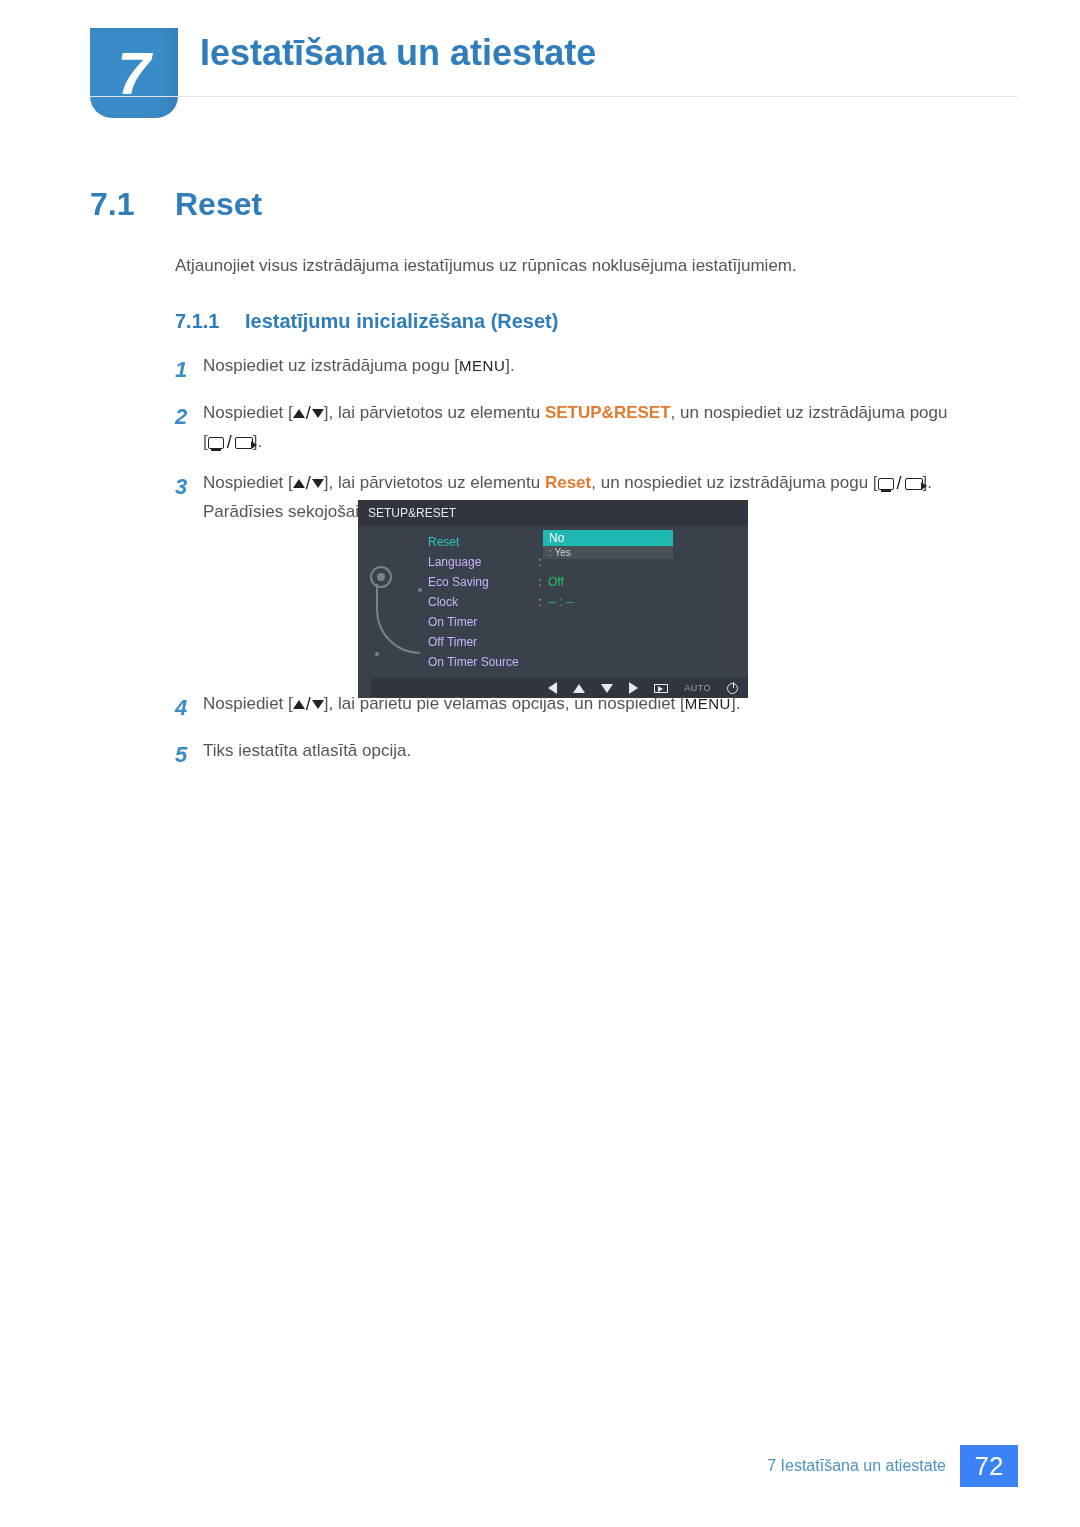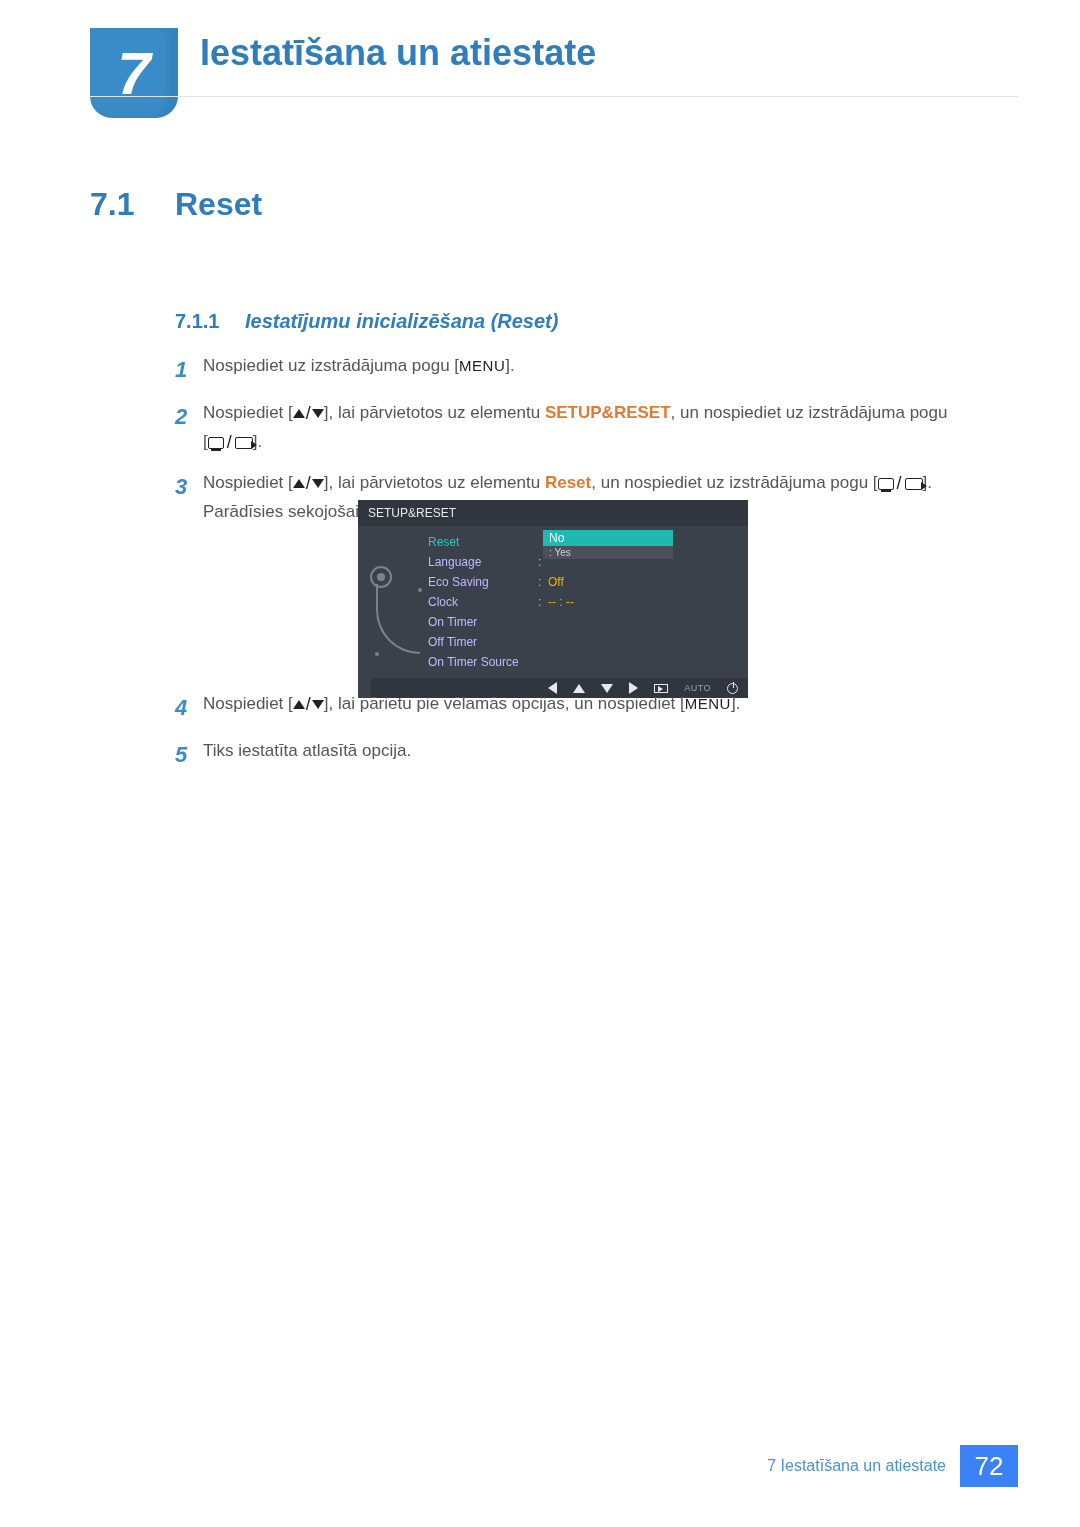--- a/index.html
+++ b/index.html
@@ -18,21 +18,21 @@
   .chapter-rule { position: absolute; left: 90px; right: 62px; top: 96px; height: 1px; background: #e3e3e3; }
 
   
   .sec-num { position: absolute; left: 90px; top: 186px; font-size: 32px; color: #2f7dbb; font-weight: 700; }
   .sec-title { position: absolute; left: 175px; top: 186px; font-size: 32px; color: #2f7dbb; font-weight: 700; }
 
   .intro-text { position: absolute; left: 175px; top: 254px; right: 62px; font-size: 17px; color: #555; line-height: 1.4; }
 
   
   .subsec-num { position: absolute; left: 175px; top: 310px; font-size: 20px; color: #2f7dbb; font-weight: 700; }
-  .subsec-title { position: absolute; left: 245px; top: 310px; font-size: 20px; color: #2f7dbb; font-weight: 700; font-style: italic; }
+  .subsec-title { position: absolute; left: 245px; top: 310px; font-size: 20px; color: #2f7dbb; font-weight: 700; }
 
   .steps { position: absolute; left: 175px; right: 62px; top: 352px; }
   .step { display: flex; margin-bottom: 12px; line-height: 1.6; }
   .step-num { width: 28px; flex-shrink: 0; font-size: 22px; font-style: italic; color: #3a8cc8; font-weight: 600; }
   .step-body { font-size: 17px; color: #555; flex: 1; }
   .menu-label { font-family: Arial; font-size: 15px; color: #222; letter-spacing: .5px; }
   .orange { color: #e27b2f; font-weight: 600; }
   .arrow-icons { display:inline-flex; align-items:center; gap:1px; vertical-align:middle; }
   .tri-up { display:inline-block; width:0; height:0; border-left:6px solid transparent; border-right:6px solid transparent; border-bottom:9px solid #222; }
   .tri-down { display:inline-block; width:0; height:0; border-left:6px solid transparent; border-right:6px solid transparent; border-top:9px solid #222; }
@@ -49,21 +49,21 @@
   .osd-titlebar { background: #31363e; padding: 6px 10px; font-size: 12px; color: #e6e9ec; }
   .osd-body { position: relative; padding: 6px 0 6px 0; }
   .osd-left-orn { position:absolute; left:12px; top:40px; }
   .gear { width:22px; height:22px; border:2px solid #7d828a; border-radius:50%; position:relative; }
   .gear::before { content:""; position:absolute; inset:5px; border-radius:50%; background:#7d828a; }
   .arc { width:44px; height:70px; border:2px solid #7d828a; border-right:none; border-top:none; border-radius:0 0 0 44px; position:absolute; left:6px; top:18px; }
   .arc-dot { position:absolute; width:4px; height:4px; background:#7d828a; border-radius:50%; }
   .osd-row { display:flex; align-items:center; height:20px; padding-left:70px; }
   .osd-label { width:110px; color:#c4b5fd; }
   .osd-colon { width:10px; color:#b7bcc3; }
-  .osd-value { color:#eab308;text-align:right; }
+  .osd-value { color:#22c55e;text-align:right; }
   .osd-row.highlight .osd-label { color:#28c9c0; }
   .osd-popup { position:absolute; left:185px; top:4px; width:130px; }
   .osd-popup .no { background:#1fb9b1; color:#fff; padding:1px 6px; font-size:12px; }
   .osd-popup .yes { background:#4a5059; color:#cfd3d8; padding:1px 6px; font-size:10px; }
   .osd-popup .yes::before { content:": "; }
   .osd-footer { background:#31363e; display:flex; justify-content:flex-end; align-items:center; gap:16px; padding:4px 10px; min-height:20px;margin-left:13px; }
   .osd-foot-icon { display:inline-block; width:12px; height:12px; background:#e6e9ec; }
   .tri-l { width:0;height:0;border-top:6px solid transparent;border-bottom:6px solid transparent;border-right:9px solid #e6e9ec; background:none; }
   .tri-u { width:0;height:0;border-left:6px solid transparent;border-right:6px solid transparent;border-bottom:9px solid #e6e9ec; background:none; }
   .tri-d { width:0;height:0;border-left:6px solid transparent;border-right:6px solid transparent;border-top:9px solid #e6e9ec; background:none; }
@@ -88,20 +88,21 @@
 
   <div class="chapter-badge">
     <span class="chapter-number">7</span>
   </div>
   <div class="chapter-title">Iestatīšana un atiestate</div>
   <div class="chapter-rule"></div>
 
   <div class="sec-num">7.1</div>
   <div class="sec-title">Reset</div>
 
+  <div class="intro-text">Atjaunojiet visus izstrādājuma iestatījumus uz rūpnīcas noklusējuma iestatījumiem.</div>
 
   <div class="subsec-num">7.1.1</div>
   <div class="subsec-title">Iestatījumu inicializēšana (Reset)</div>
 
   <div class="steps">
     <div class="step">
       <div class="step-num">1</div>
       <div class="step-body">
         <span>Nospiediet uz izstrādājuma pogu [</span><span class="menu-label">MENU</span><span>].</span>
       </div>

